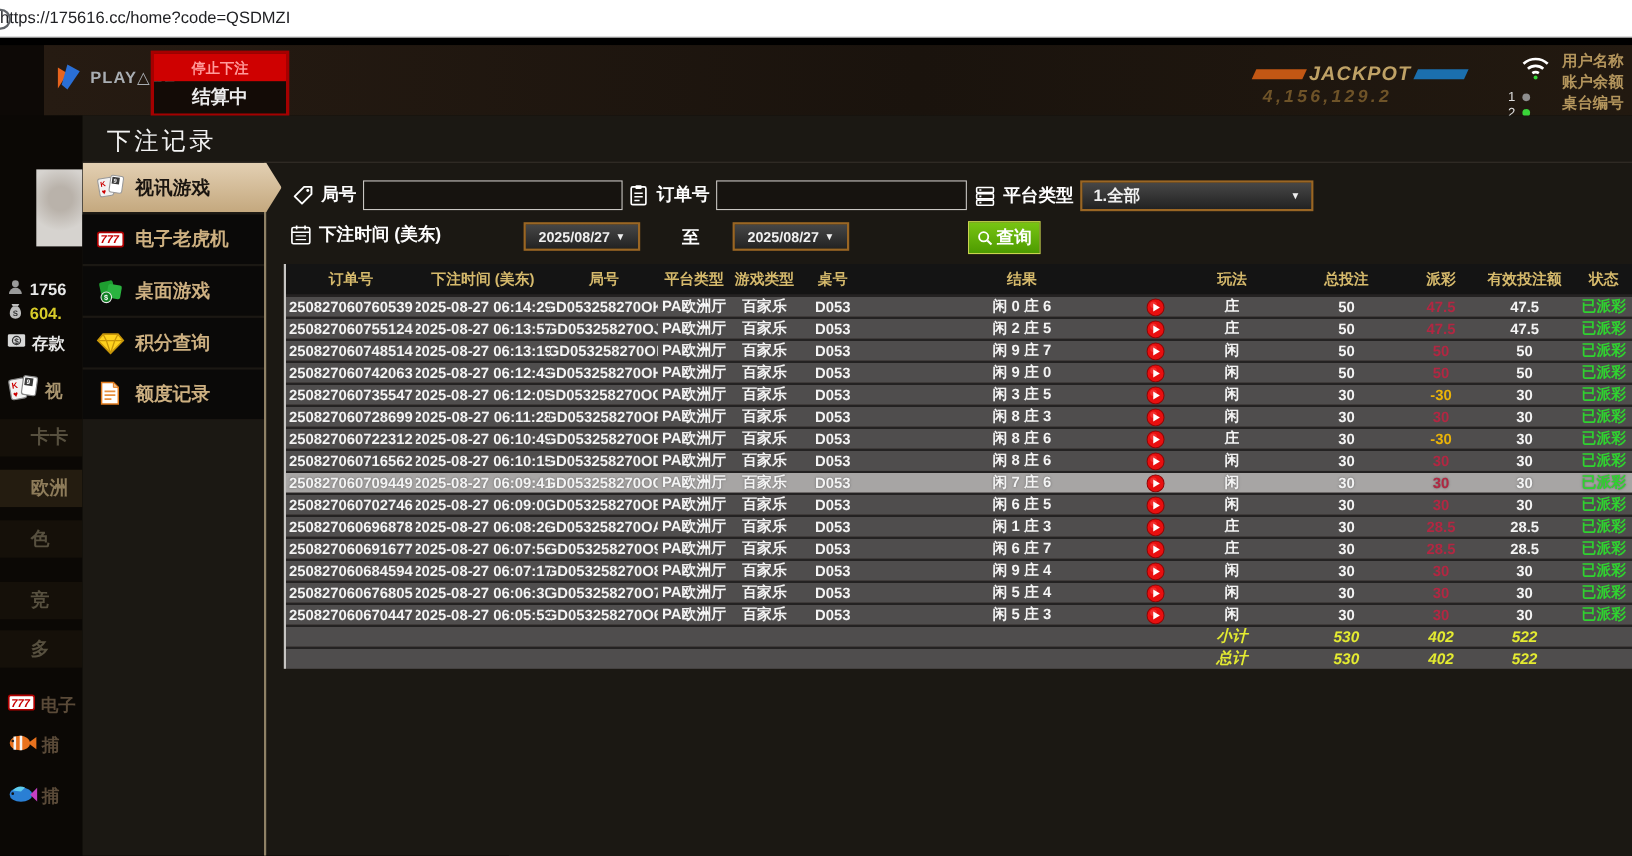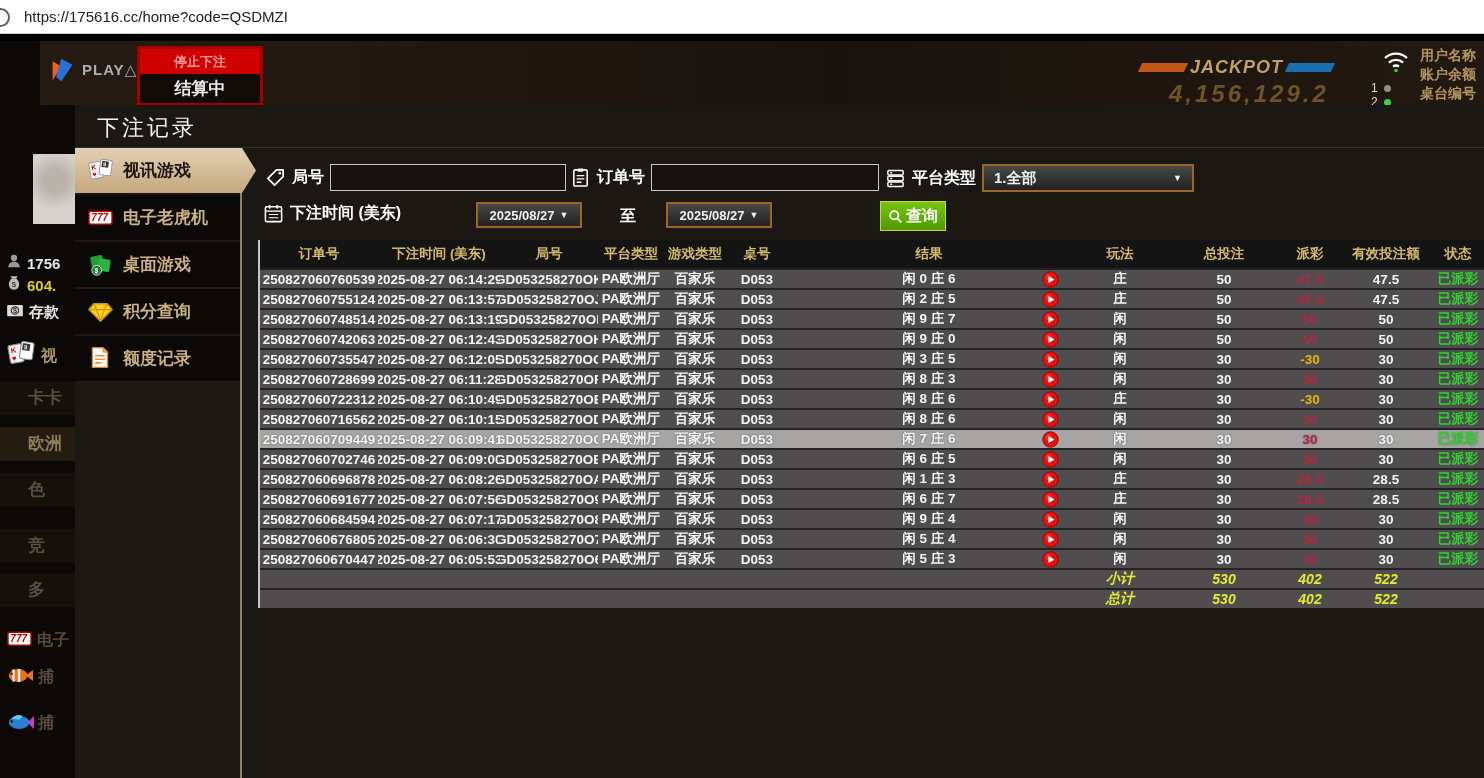--- a/index.html
+++ b/index.html
@@ -4,42 +4,42 @@
 <style>
   html,body{margin:0;padding:0}
   body{width:1484px;height:778px;position:relative;overflow:hidden;background:#000;
        font-family:"Liberation Sans","DejaVu Sans",sans-serif;}
 
   
   .urlbar{position:absolute;left:0;top:0;width:1484px;height:33px;background:#fff;
           border-bottom:1px solid #cfcfcf;display:flex;align-items:center;}
   .urlbar .reload-part{position:absolute;left:-9px;top:8px;width:15px;height:15px;
           border:2px solid #5f6368;border-radius:50%;}
-  .urlbar .url{margin-left:24px;font-size:15px;color:#202124;}
+  .urlbar .url{font-size:15px;color:#202124;}
 
   
   .lobby{position:absolute;left:0;top:41px;width:1484px;height:737px;background:#0d0906;overflow:hidden;}
   .topbar{position:absolute;left:40px;top:0;right:0;height:64px;
           background:linear-gradient(90deg,#261b12,#1a130d 55%,#221910);}
   .logo{position:absolute;left:50px;top:16px;display:flex;align-items:center;gap:6px;}
   .logo .mark{width:26px;height:26px;}
   .logo .brand{color:#a9aeb3;font-weight:bold;font-size:15px;letter-spacing:1px;}
   .stop-banner{position:absolute;left:137px;top:5px;width:126px;height:60px;
           border:3px solid #a50000;box-sizing:border-box;}
   .stop-banner .stop{height:25px;background:#cf0101;color:#ff9a9a;font-size:13px;font-weight:bold;
           text-align:center;line-height:25px;}
   .stop-banner .settle{height:29px;background:#130b06;color:#ececec;font-size:17px;font-weight:bold;
           text-align:center;line-height:29px;}
   .jackpot{position:absolute;left:1140px;top:16px;width:250px;}
   .jackpot .jrow{display:flex;align-items:center;gap:4px;}
   .jackpot .bar-o{width:46px;height:9px;background:#c25714;transform:skewX(-25deg);}
   .jackpot .bar-b{width:46px;height:9px;background:#1b6fae;transform:skewX(-25deg);}
   .jackpot .jtext{color:#bfa266;font-weight:bold;font-style:italic;font-size:18px;letter-spacing:1px;}
-  .jackpot .jnum{margin:2px 0 0 29px;color:#6e5328;font-weight:bold;font-style:italic;
-          font-size:24px;letter-spacing:3px;}
+  .jackpot .jnum{margin:2px 0 0 8px;color:#6e5328;font-weight:bold;font-style:italic;
+          font-size:16px;letter-spacing:3px;}
   .wifi{position:absolute;left:1381px;top:8px;width:30px;height:26px;}
   .acct{position:absolute;left:1420px;top:5px;color:#b3955c;font-size:14px;font-weight:bold;
         line-height:19px;white-space:nowrap;}
   .seats{position:absolute;left:1371px;top:40px;color:#ddd;font-size:12px;line-height:14px;}
   .seats .dot{display:inline-block;width:7px;height:7px;border-radius:50%;margin-left:6px;}
   .seats .idle{background:#8e8e8e}.seats .on{background:#39d439}
 
   .leftstrip{position:absolute;left:0;top:64px;width:75px;bottom:0;background:#0b0805;overflow:hidden;}
   .avatar{position:absolute;left:33px;top:49px;width:44px;height:70px;
           background:radial-gradient(circle at 50% 38%,#b9b2aa 22%,#d6d3cf 60%);}

